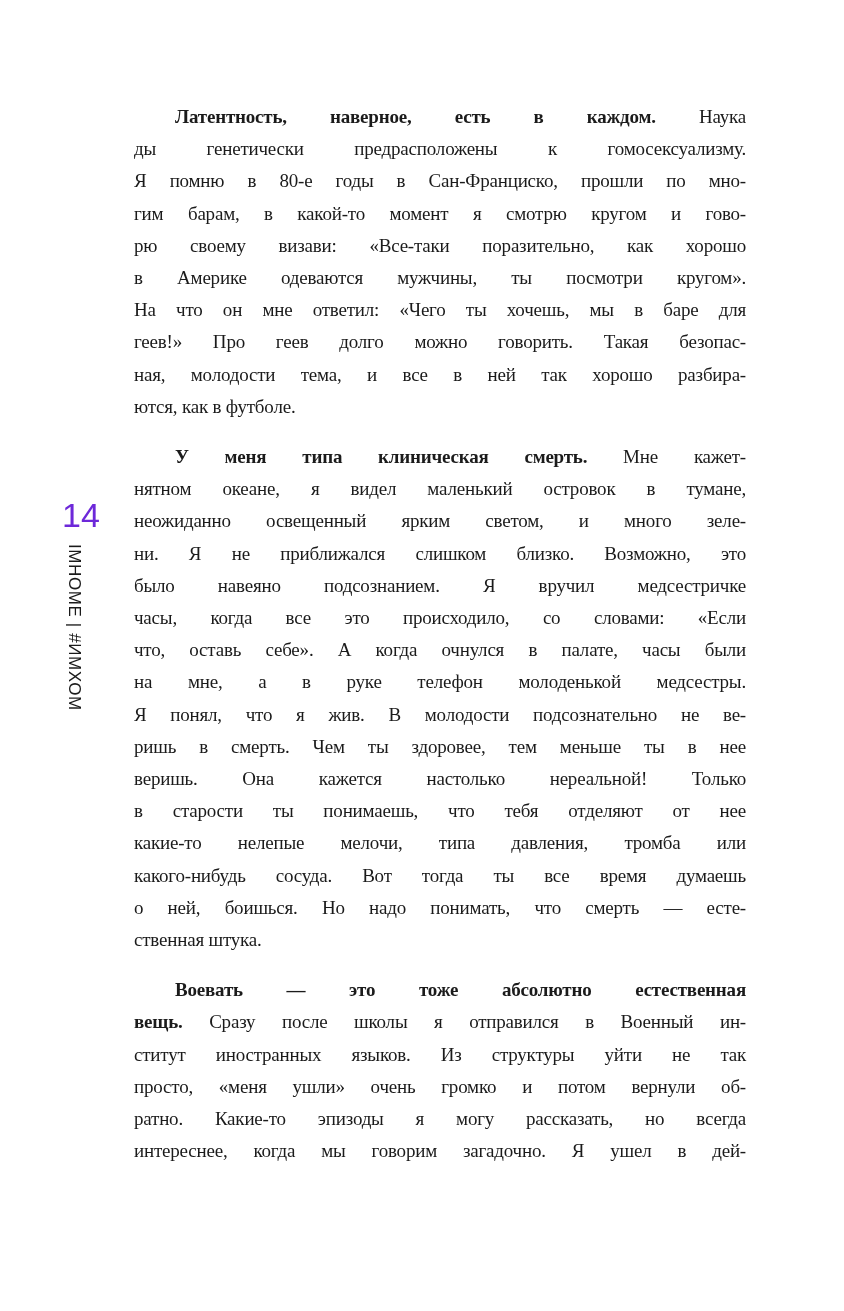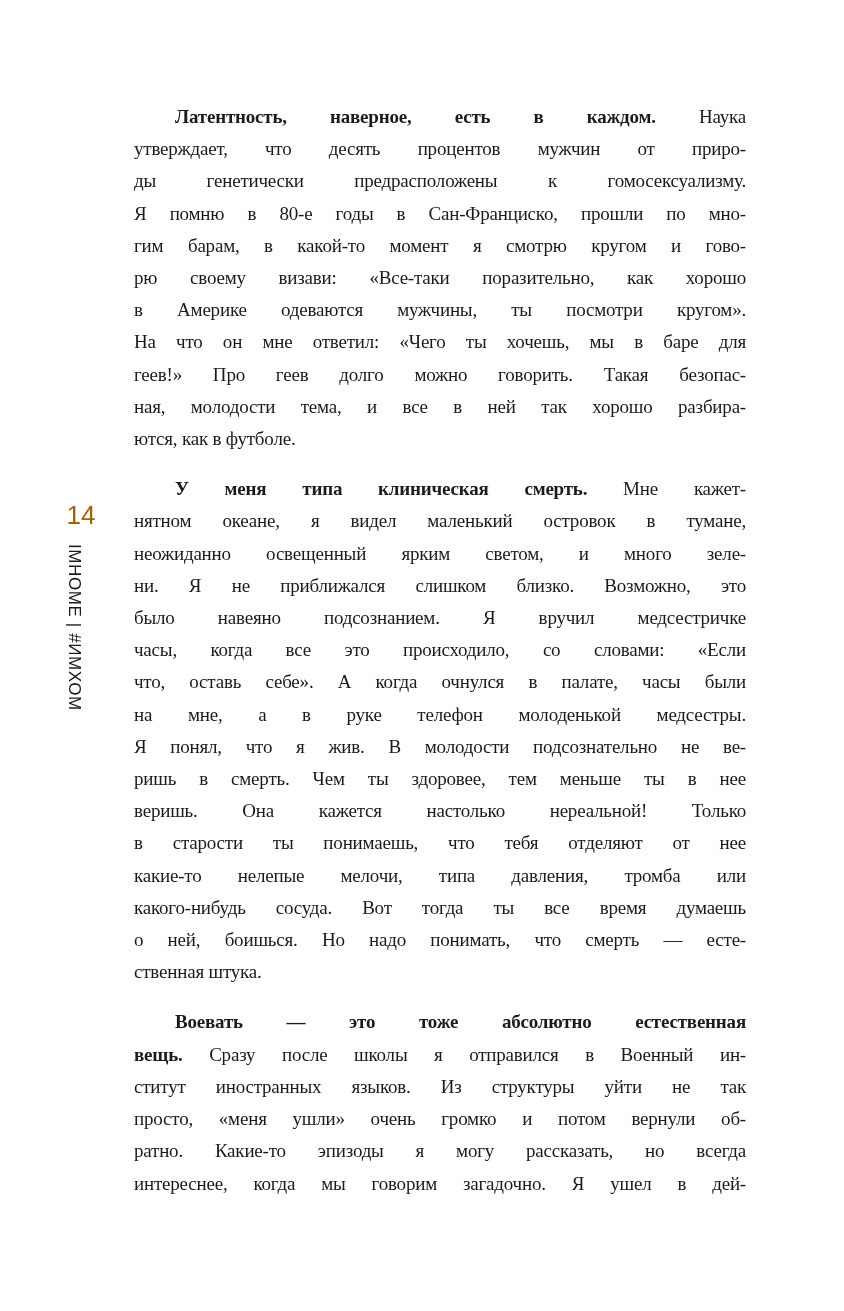--- a/index.html
+++ b/index.html
@@ -19,23 +19,23 @@
     inset: 0;
     background: #ffffff;
   }
   .page-number {
     position: absolute;
     left: 56px;
     top: 499px;
     width: 50px;
     text-align: center;
     font-family: "Liberation Sans", "DejaVu Sans", sans-serif;
-    font-size: 26px;
+    font-size: 34px;
     line-height: 32px;
-    color: #a16207;
+    color: #6d28d9;
   }
   .margin-label {
     position: absolute;
     left: 84px;
     top: 544px;
     transform: rotate(90deg);
     transform-origin: 0 0;
     white-space: nowrap;
     font-family: "Liberation Sans", "DejaVu Sans", sans-serif;
     font-size: 17px;
@@ -79,21 +79,20 @@
 
 <div class="page">
 
   <div class="page-number">14</div>
 
   <div class="margin-label">IMHOME | #ИМХОМ</div>
 
   <div class="text-block">
       <div class="paragraph">
         <div class="line first-line"><span class="bold">Латентность, наверное, есть в каждом.</span><span> Наука</span></div>
-        <div class="line"><span>утверждает, что десять процентов мужчин от приро-</span></div>
         <div class="line"><span>ды генетически предрасположены к гомосексуализму.</span></div>
         <div class="line"><span>Я помню в 80-е годы в Сан-Франциско, прошли по мно-</span></div>
         <div class="line"><span>гим барам, в какой-то момент я смотрю кругом и гово-</span></div>
         <div class="line"><span>рю своему визави: «Все-таки поразительно, как хорошо</span></div>
         <div class="line"><span>в Америке одеваются мужчины, ты посмотри кругом».</span></div>
         <div class="line"><span>На что он мне ответил: «Чего ты хочешь, мы в баре для</span></div>
         <div class="line"><span>геев!» Про геев долго можно говорить. Такая безопас-</span></div>
         <div class="line"><span>ная, молодости тема, и все в ней так хорошо разбира-</span></div>
         <div class="line plain-last"><span>ются, как в футболе.</span></div>
       </div>

